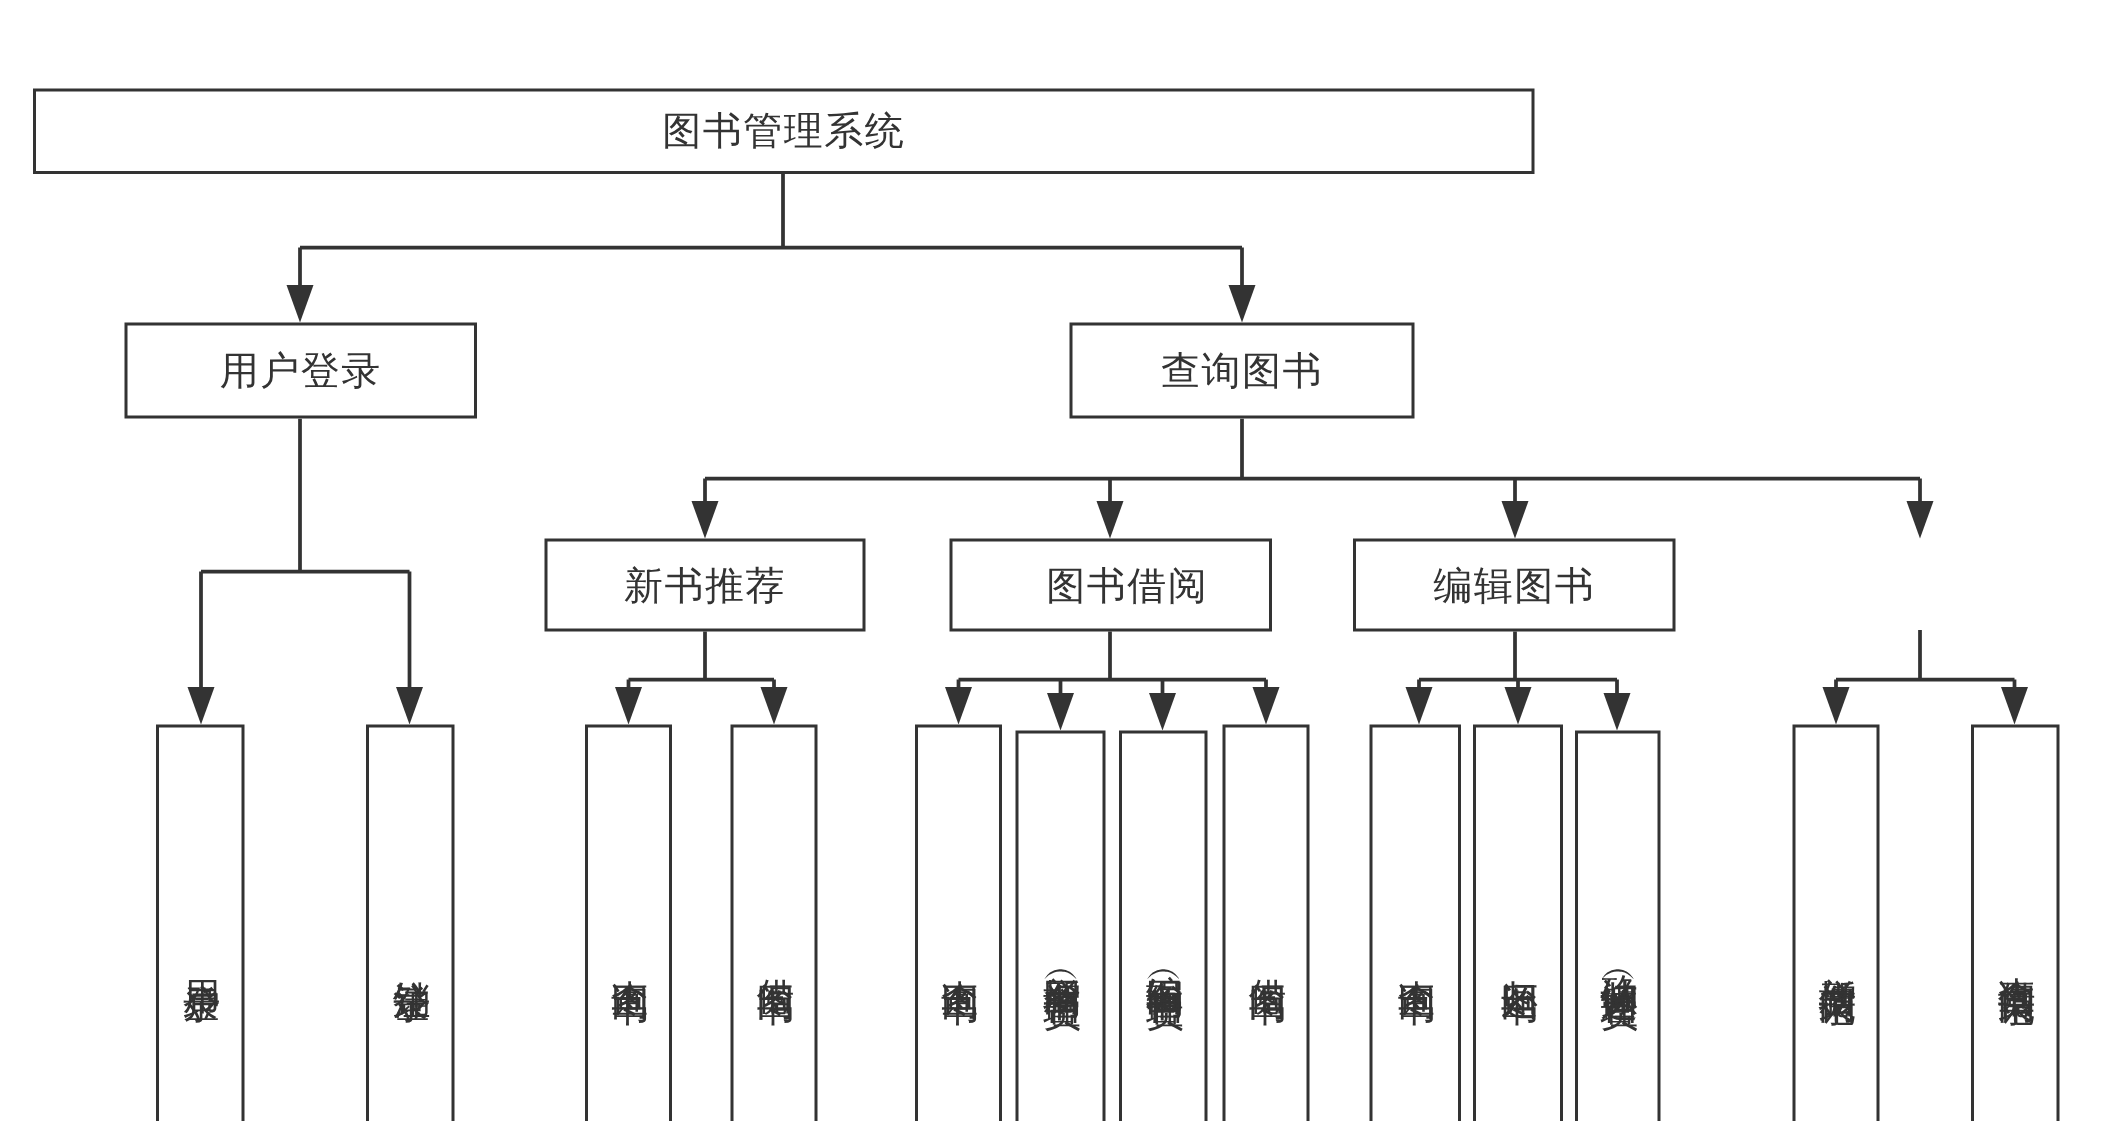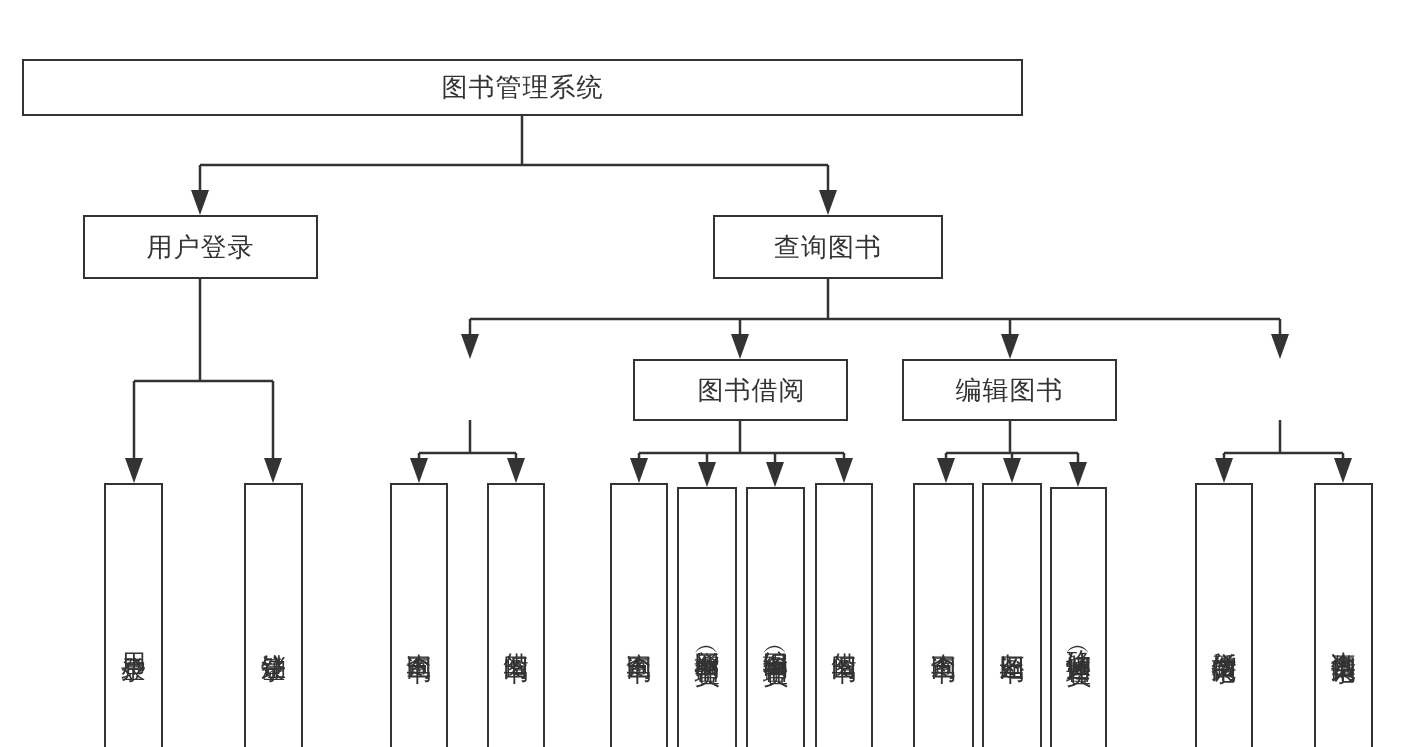--- a/index.html
+++ b/index.html
@@ -119,20 +119,21 @@
       <polygon points="1215,412 1233,412 1224,437"></polygon>
       <polygon points="1334,412 1352,412 1343,437"></polygon>
     </g>
   </svg>
 
   <div class="node hbox" style="left:22px; top:13px; width:1001px; height:57px;">图书管理系统</div>
 
   <div class="node hbox" style="left:83px; top:169px; width:235px; height:64px;">用户登录</div>
   <div class="node hbox" style="left:713px; top:169px; width:230px; height:64px;">查询图书</div>
 
+  <div class="node hbox" style="left:363px; top:313px; width:214px; height:62px;">新书推荐</div>
   <div class="node hbox" style="left:633px; top:313px; width:215px; height:62px;padding-left:22px;">图书借阅</div>
   <div class="node hbox" style="left:902px; top:313px; width:215px; height:62px;">编辑图书</div>
 
   <div class="node vbox" style="left:104px; top:437px; width:59px; height:308px;">用户登录</div>
   <div class="node vbox" style="left:244px; top:437px; width:59px; height:308px;">注销登录</div>
 
   <div class="node vbox" style="left:390px; top:437px; width:58px; height:308px;">查询图书</div>
   <div class="node vbox" style="left:487px; top:437px; width:58px; height:308px;">借阅图书</div>
 
   <div class="node vbox" style="left:610px; top:437px; width:58px; height:308px;">查询图书</div>

